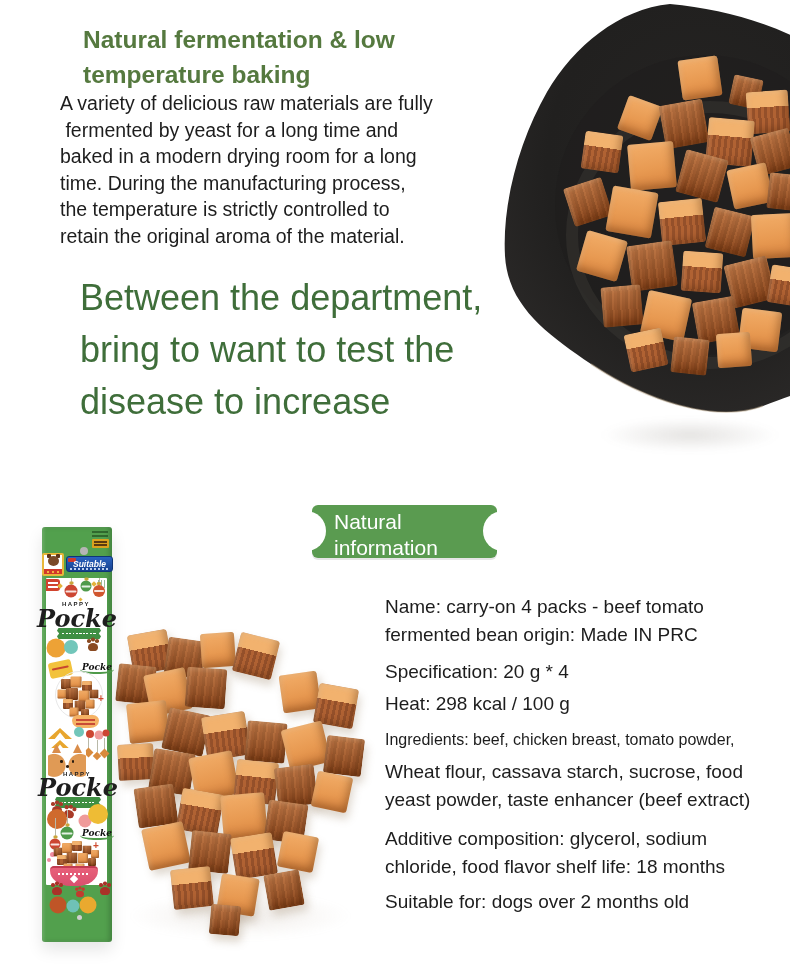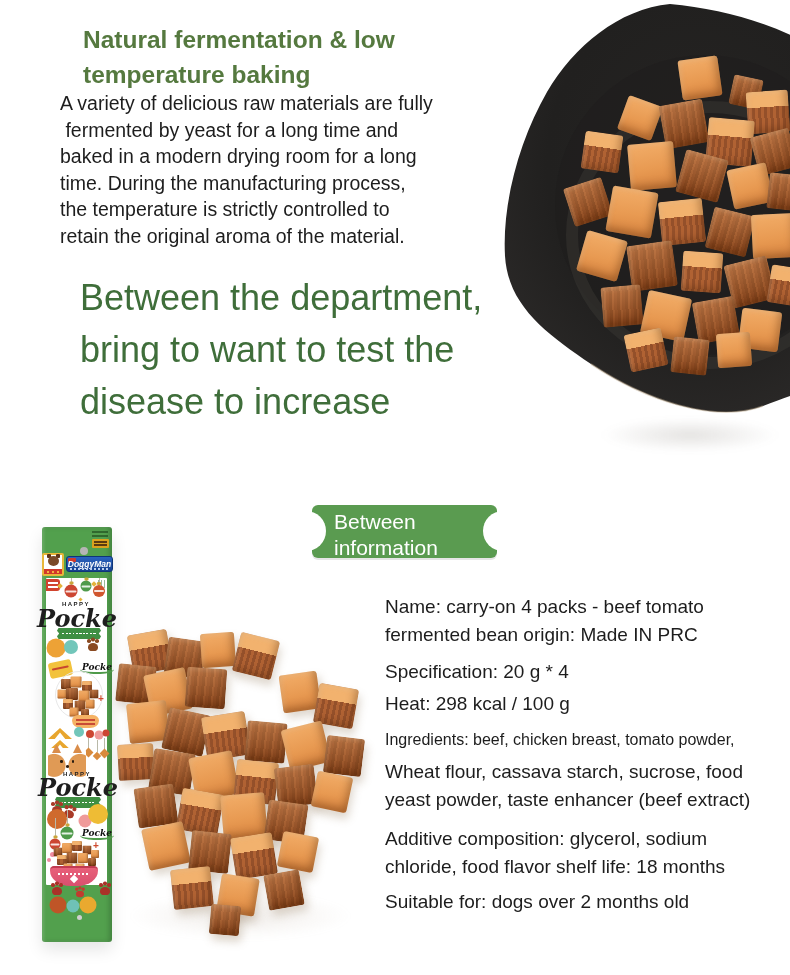--- a/index.html
+++ b/index.html
@@ -193,21 +193,21 @@
     <div class="cube t1" style="left: 716px; top: 320px; width: 42px; height: 42px; transform: translate(-50%, -50%) rotate(-10deg);"></div>
     <div class="cube t0" style="left: 760px; top: 330px; width: 40px; height: 40px; transform: translate(-50%, -50%) rotate(7deg);"></div>
     <div class="cube t2" style="left: 646px; top: 350px; width: 38px; height: 38px; transform: translate(-50%, -50%) rotate(-12deg);"></div>
     <div class="cube t1" style="left: 690px; top: 356px; width: 36px; height: 36px; transform: translate(-50%, -50%) rotate(6deg);"></div>
     <div class="cube t0" style="left: 734px; top: 350px; width: 34px; height: 34px; transform: translate(-50%, -50%) rotate(-4deg);"></div>
   </div>
 
 <div class="abs" id="section-banner"></div>
 <div class="abs banner-notch" id="banner-notch-left"></div>
 <div class="abs banner-notch" id="banner-notch-right"></div>
-<div class="abs pre" id="banner-label">Between
+<div class="abs pre" id="banner-label">Natural
 information</div>
 
 <div class="abs pre info" id="info-name">Name: carry-on 4 packs - beef tomato
 fermented bean origin: Made IN PRC</div>
 <div class="abs pre info" id="info-spec">Specification: 20 g * 4</div>
 <div class="abs pre info" id="info-heat">Heat: 298 kcal / 100 g</div>
 <div class="abs pre info small" id="info-ingr">Ingredients: beef, chicken breast, tomato powder,</div>
 <div class="abs pre info" id="info-ingr2">Wheat flour, cassava starch, sucrose, food
 yeast powder, taste enhancer (beef extract)</div>
 <div class="abs pre info" id="info-addi">Additive composition: glycerol, sodium
@@ -228,21 +228,21 @@
       <span class="ear r"></span>
     <span class="head"></span>
     <span class="band">
         <i style="left:3px;"></i>
         <i style="left:8px;"></i>
         <i style="left:13px;"></i>
       </span>
   </div>
   <div class="abs" id="pkg-logo">
     <span class="red"></span>
-    <span class="txt">DoggyMan</span>
+    <span class="txt">Suitable</span>
     <span class="strip"></span>
   </div>
 
   <div class="abs" id="pkg-panel">
     <div class="tag-red">
         <i class="a"></i>
         <i class="b"></i>
       </div>
     <div class="reg-marks"></div>
 

